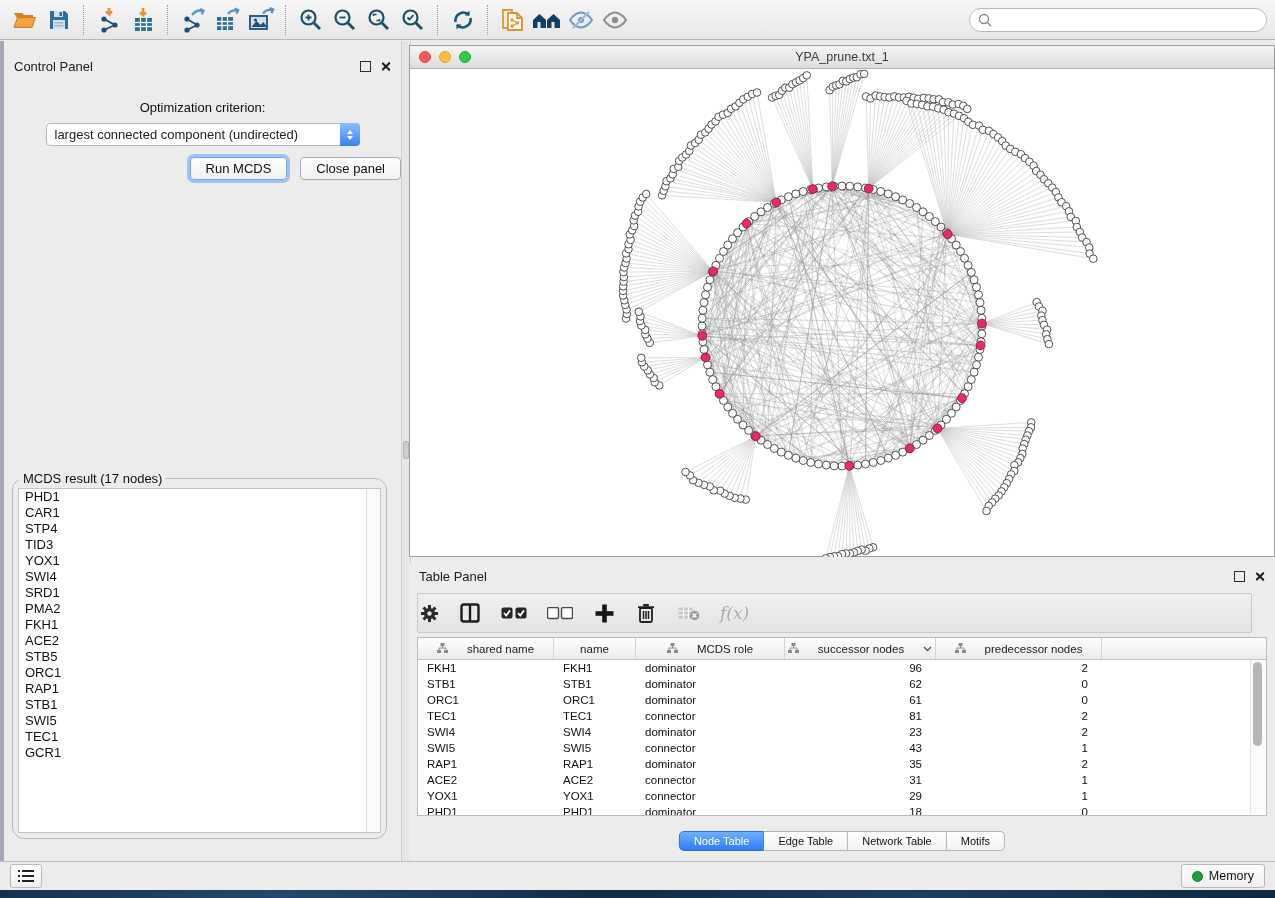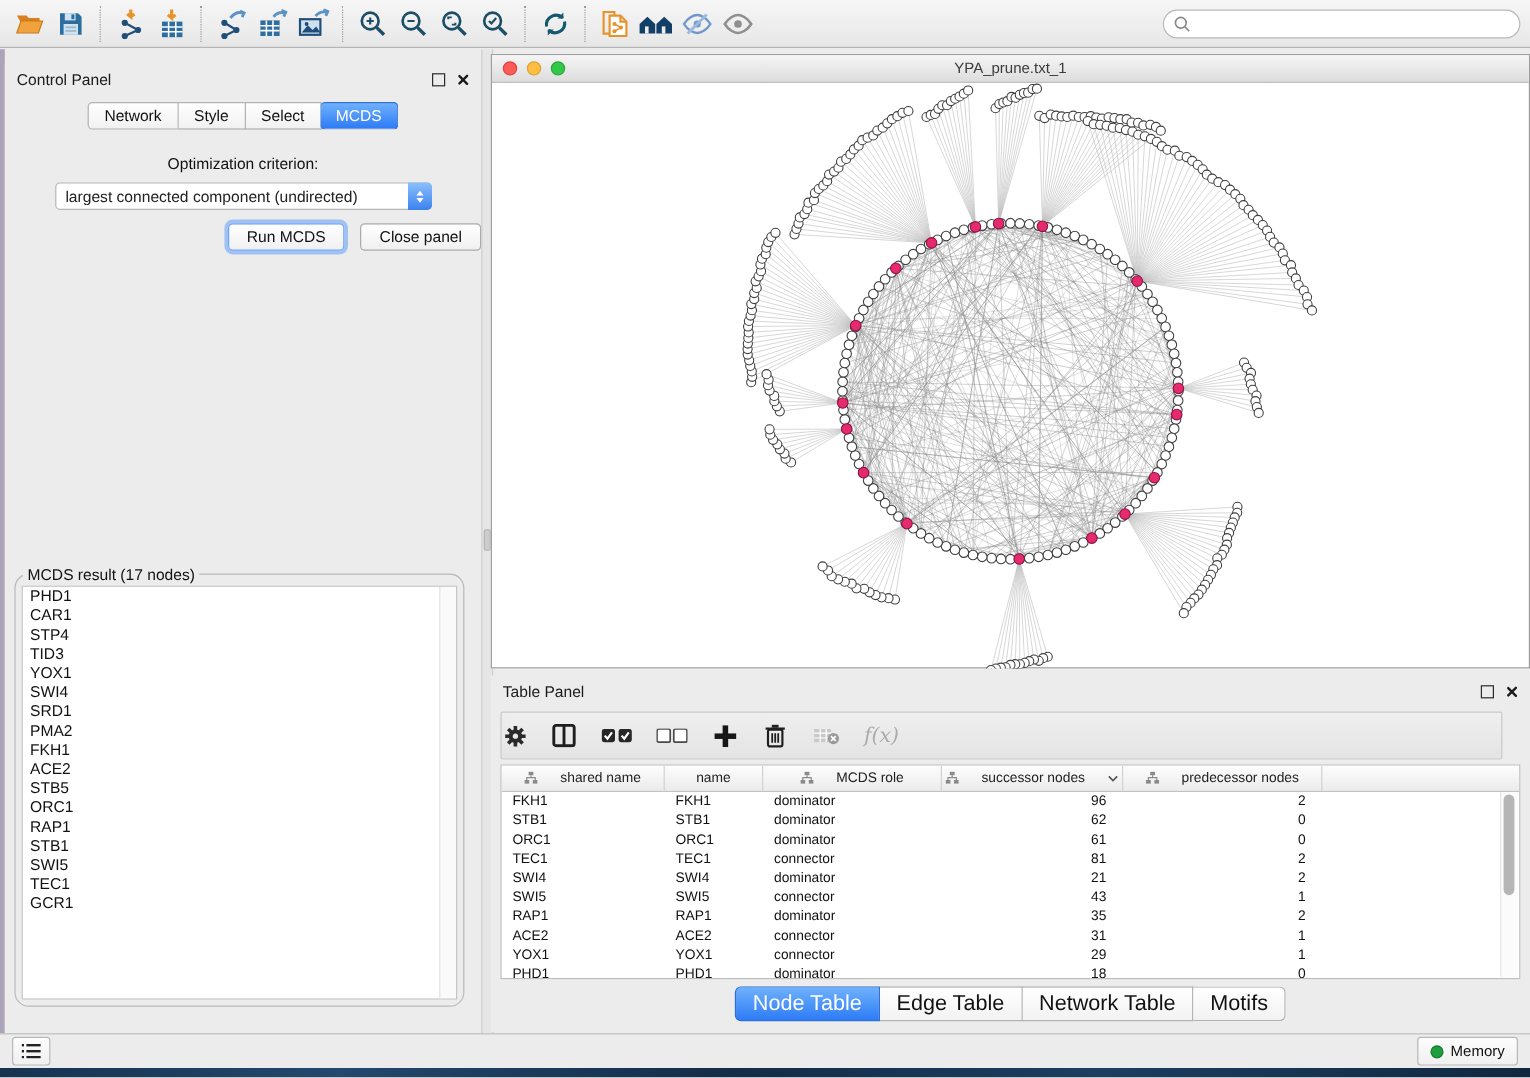--- a/index.html
+++ b/index.html
@@ -61,21 +61,21 @@
   .thead{display:flex;height:21px;background:linear-gradient(#fdfdfd,#ebebeb);border-bottom:1px solid #c2c2c2;}
   .th{display:flex;align-items:center;justify-content:center;gap:19px;font-size:11.5px;color:#222;border-right:1px solid #d2d2d2;box-sizing:border-box;}
   .th.filler{border-right:none;flex:1;}
   .c0{width:136px;}.c1{width:82px;}.c2{width:149px;}.c3{width:151px;}.c4{width:166px;}
   .trow{display:flex;height:16px;align-items:center;font-size:11.5px;color:#111;}
   .td{box-sizing:border-box;padding-left:9px;white-space:nowrap;overflow:hidden;}
   .td.num{text-align:right;padding-left:0;padding-right:14px;}
   .tscroll{position:absolute;top:22px;right:1px;width:14px;bottom:1px;background:#fbfbfb;border-left:1px solid #e6e6e6;}
   .tscroll .thumb{position:absolute;top:2px;left:2px;width:9px;height:84px;background:#b6b6b6;border-radius:5px;}
   .ftabs{position:absolute;bottom:9px;left:50%;transform:translateX(-50%);display:flex;}
-  .ftab{font-size:18px;padding:3px 14px;background:linear-gradient(#ffffff,#f2f2f2);border:1px solid #b3b3b3;border-left:none;color:#111;white-space:nowrap;}
+  .ftab{font-size:11px;padding:3px 14px;background:linear-gradient(#ffffff,#f2f2f2);border:1px solid #b3b3b3;border-left:none;color:#111;white-space:nowrap;}
   .ftab:first-child{border-left:1px solid #b3b3b3;border-radius:5px 0 0 5px;}
   .ftab:last-child{border-radius:0 5px 5px 0;}
   .ftab.active{background:linear-gradient(#6fb1fc,#2e7bf6);border-color:#2e6fd8;color:#fff;}
   
   .statusbar{position:absolute;left:0;right:0;bottom:8px;height:29px;background:#ececec;border-top:1px solid #bdbdbd;display:flex;align-items:center;padding:0 10px;box-sizing:border-box;}
   .sq-btn{width:30px;height:22px;background:linear-gradient(#fdfdfd,#f0f0f0);border:1px solid #b9b9b9;border-radius:3px;display:flex;align-items:center;justify-content:center;}
   .mem-btn{margin-left:auto;height:22px;background:linear-gradient(#fdfdfd,#f0f0f0);border:1px solid #b9b9b9;border-radius:3px;display:flex;align-items:center;gap:6px;padding:0 10px;font-size:12.5px;color:#111;}
   .gdot{width:11px;height:11px;border-radius:50%;background:#1e9e3e;border:1px solid #157a2e;box-sizing:border-box;}
   .hicn{display:inline-flex;}
 </style>
@@ -244,26 +244,20 @@
 
   <div class="purple-strip"></div>
 
   <div class="cpanel">
     <div class="panel-title-row">
       <span class="panel-title">Control Panel</span>
       <span class="win-icons">
         <span class="float-box"></span>
         <span class="xmark"></span>
       </span>
-    </div>
-    <div class="ctabs">
-      <span class="ctab">Network</span>
-      <span class="ctab">Style</span>
-      <span class="ctab">Select</span>
-      <span class="ctab active">MCDS</span>
     </div>
     <div class="opt-label">Optimization criterion:</div>
     <div class="combo">
       <span class="val">largest connected component (undirected)</span>
       <span class="stepper">
           <span class="arr-up"></span>
           <span class="arr-dn"></span>
         </span>
     </div>
     <div class="btn-row">
@@ -1423,21 +1417,21 @@
             <span class="td c0">TEC1</span>
             <span class="td c1">TEC1</span>
             <span class="td c2">connector</span>
             <span class="td c3 num">81</span>
             <span class="td c4 num">2</span>
           </div>
           <div class="trow">
             <span class="td c0">SWI4</span>
             <span class="td c1">SWI4</span>
             <span class="td c2">dominator</span>
-            <span class="td c3 num">21</span>
+            <span class="td c3 num">23</span>
             <span class="td c4 num">2</span>
           </div>
           <div class="trow">
             <span class="td c0">SWI5</span>
             <span class="td c1">SWI5</span>
             <span class="td c2">connector</span>
             <span class="td c3 num">43</span>
             <span class="td c4 num">1</span>
           </div>
           <div class="trow">

